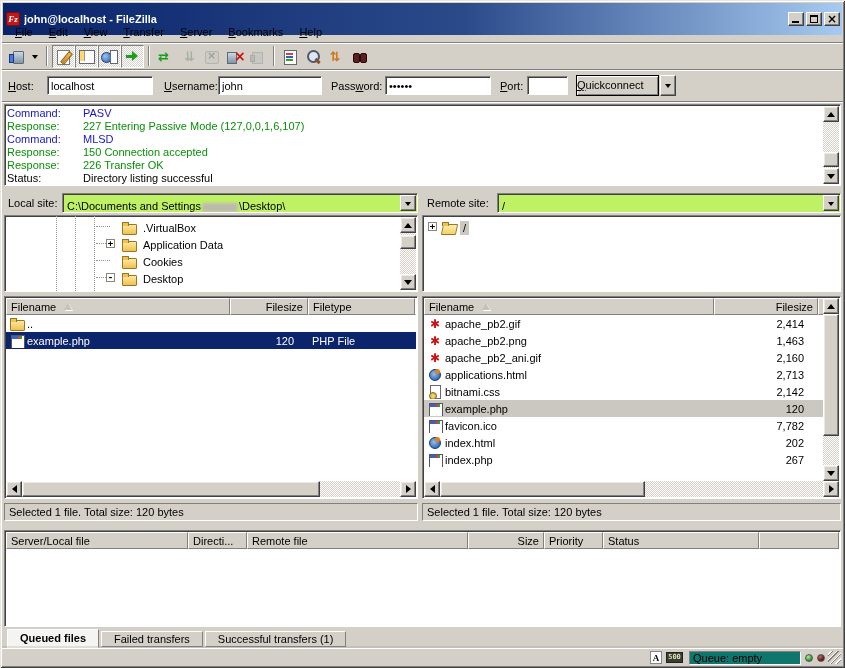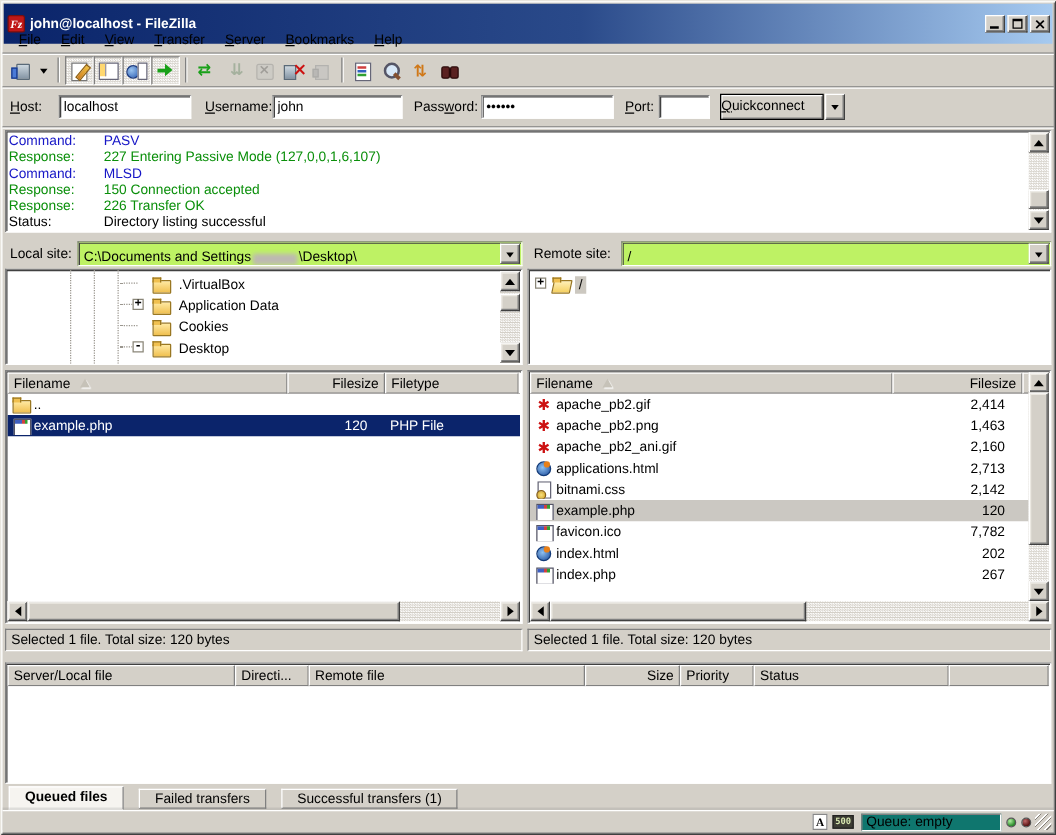--- a/index.html
+++ b/index.html
@@ -170,21 +170,21 @@
   .pstatus-local{left:4px;width:414px}
   .pstatus-remote{left:422px;width:419px}
 
   .splitter{position:absolute;left:418px;top:192px;width:4px;height:329px}
 
   
   .queue{position:absolute;left:4px;top:530px;width:837px;height:97px;background:#fff}
   .queue .lhead{left:1px;right:1px;top:1px}
 
   
-  .tabs{position:absolute;left:4px;top:629px;right:4px;height:19px;display:flex;align-items:flex-start;gap:12px;padding-left:3px}
+  .tabs{position:absolute;left:4px;top:629px;right:4px;height:19px;display:flex;align-items:flex-start;gap:2px;padding-left:3px}
   .qtab{height:16px;line-height:15px;padding:0 12px;background:#d4d0c8;border:1px solid;
     border-color:#fff #808080 #808080 #fff;white-space:nowrap;margin-top:2px}
   .qtab.active{height:19px;margin-top:0;line-height:17px;background:#f6f4f0;font-weight:bold;border-bottom-color:#f6f4f0}
 
   
   .statusbar{position:absolute;left:2px;right:2px;bottom:2px;height:18px;border-top:1px solid #fff;
     box-shadow:0 -2px 0 #80808033;display:flex;align-items:center;justify-content:flex-end;gap:4px;padding-right:18px}
   .ascii-ind{width:12px;height:13px;background:#fff;border:1px solid #888;font:bold 9px/12px "Liberation Serif",serif;text-align:center}
   .badge{min-width:17px;height:11px;background:#3c3c34;color:#d8e8b0;border:1px solid #222;
     font:bold 7px/9px "DejaVu Sans Mono",monospace;padding:0 1px;text-align:center}

